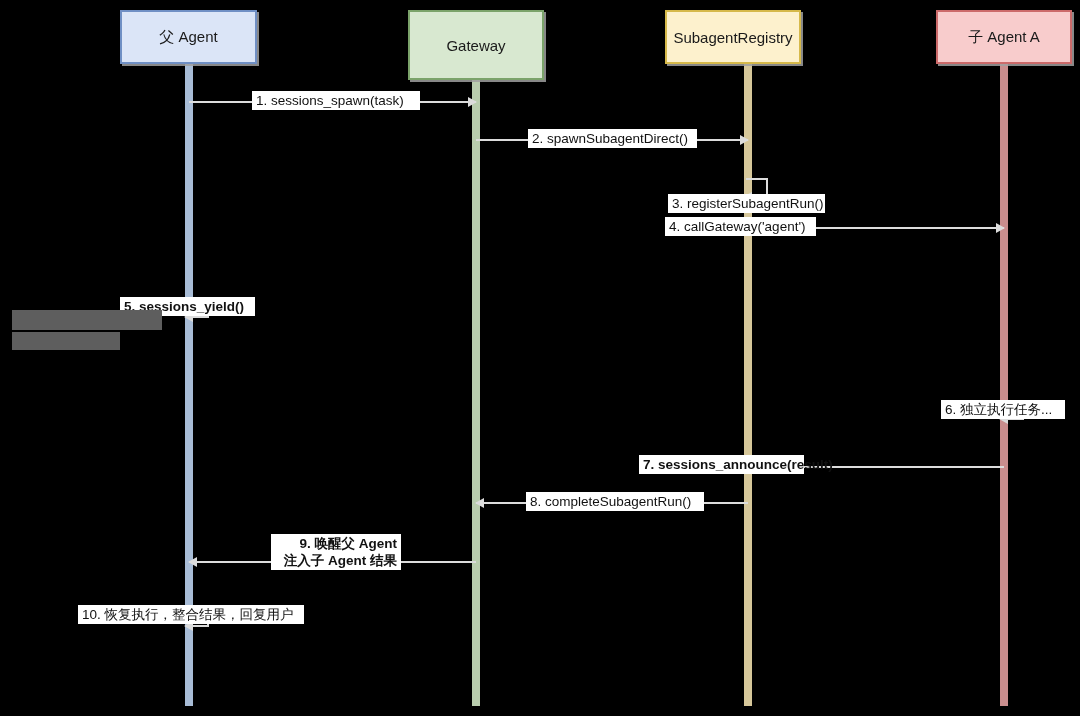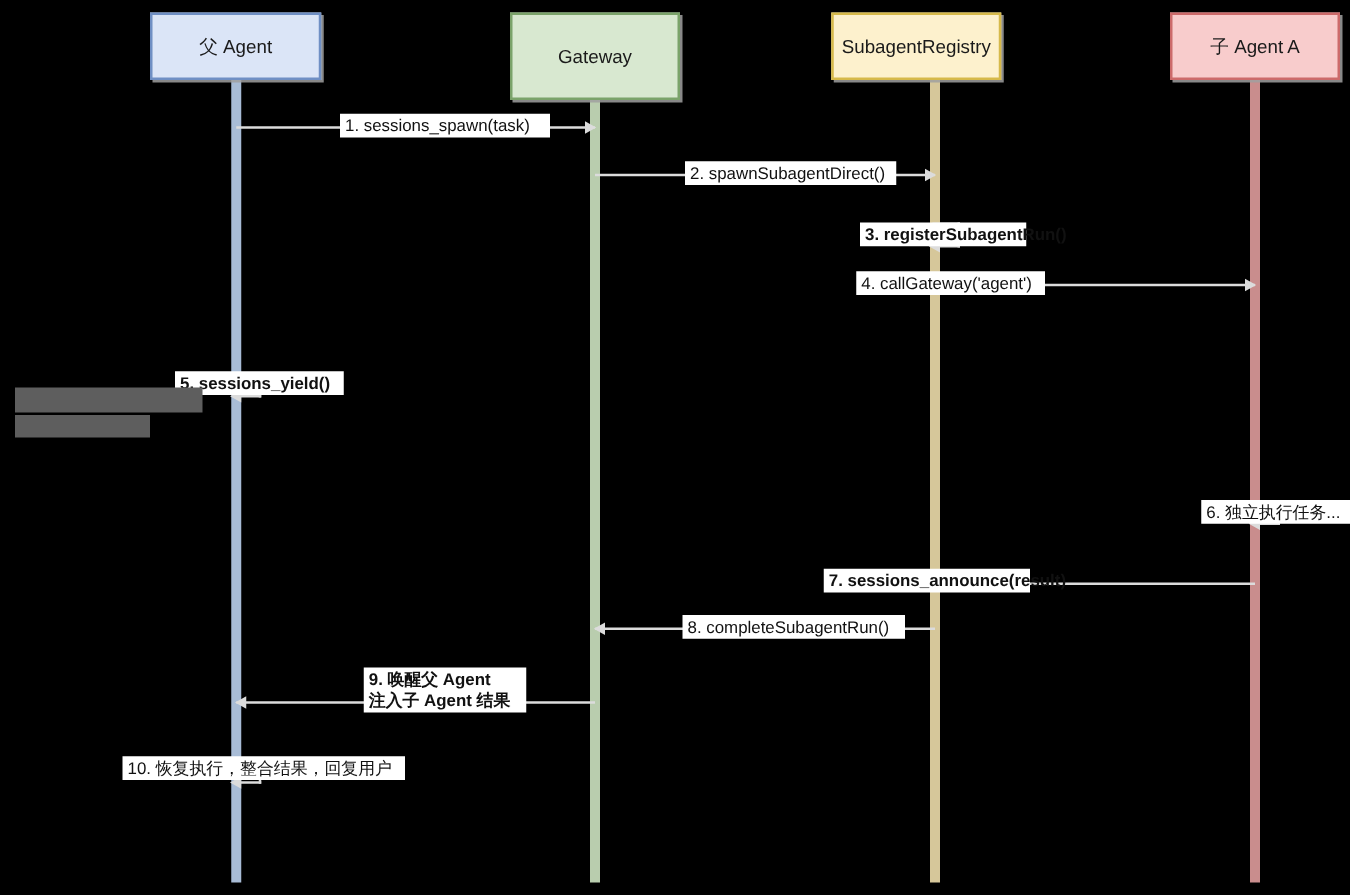--- a/index.html
+++ b/index.html
@@ -21,23 +21,23 @@
   .msg .head{position:absolute;top:-4px;width:0;height:0;border-top:5px solid transparent;border-bottom:5px solid transparent;}
   .msg.to-right .head{right:-1px;border-left-width:9px;border-left-style:solid;}
   .msg.to-left  .head{left:-1px;border-right-width:9px;border-right-style:solid;}
 
   
   .selfmsg{position:absolute;}
   .selfmsg .seg{position:absolute;background:#dcdcdc;}
   .selfmsg .head{position:absolute;width:0;height:0;border-top:5px solid transparent;border-bottom:5px solid transparent;border-right:9px solid #dcdcdc;}
 
   .msglabel{position:absolute;background:#ffffff;color:#111;font-size:13.5px;line-height:17px;
-    padding:1px 4px;white-space:pre;box-sizing:border-box;margin-left:20px;}
+    padding:1px 4px;white-space:pre;box-sizing:border-box;}
   .msglabel.bold{font-weight:bold;}
-  .msglabel.center{text-align:left;}
+  .msglabel.center{text-align:right;}
 
   .redacted{position:absolute;background:#5e5e5e;}
 </style>
 </head>
 <body>
 
 <div id="stage">
     <div class="lifeline" style="left: 185px; top: 64px; height: 642px; background: rgb(168, 188, 214);"></div>
     <div class="lifeline" style="left: 472px; top: 64px; height: 642px; background: rgb(185, 205, 174);"></div>
     <div class="lifeline" style="left: 744px; top: 64px; height: 642px; background: rgb(214, 199, 154);"></div>
@@ -63,21 +63,21 @@
       <div class="line" style="background: rgb(220, 220, 220);"></div>
       <div class="head" style="border-left-color: rgb(220, 220, 220);"></div>
     </div>
     <div class="msglabel" style="left: 528px; top: 129px; width: 169px;">2. spawnSubagentDirect()</div>
     <div class="selfmsg" style="left: 746px; top: 178px; width: 26px; height: 26px;">
       <div class="seg" style="left:0;top:0;width:22px;height:2px;"></div>
       <div class="seg" style="left:20px;top:0;width:2px;height:20px;"></div>
       <div class="seg" style="left:2px;top:18px;width:20px;height:2px;"></div>
       <div class="head" style="left:-3px;top:14px;"></div>
     </div>
-    <div class="msglabel" style="left: 668px; top: 178px; width: 133px; font-weight: bold;">3. registerSubagentRun()</div>
+    <div class="msglabel" style="left: 668px; top: 194px; width: 157px;">3. registerSubagentRun()</div>
     <div class="msg to-right" style="left: 748px; top: 227px; width: 256px;">
       <div class="line" style="background: rgb(220, 220, 220);"></div>
       <div class="head" style="border-left-color: rgb(220, 220, 220);"></div>
     </div>
     <div class="msglabel" style="left: 665px; top: 217px; width: 151px;">4. callGateway('agent')</div>
     <div class="selfmsg" style="left: 187px; top: 298px; width: 26px; height: 26px;">
       <div class="seg" style="left:0;top:0;width:22px;height:2px;"></div>
       <div class="seg" style="left:20px;top:0;width:2px;height:20px;"></div>
       <div class="seg" style="left:2px;top:18px;width:20px;height:2px;"></div>
       <div class="head" style="left:-3px;top:14px;"></div>

